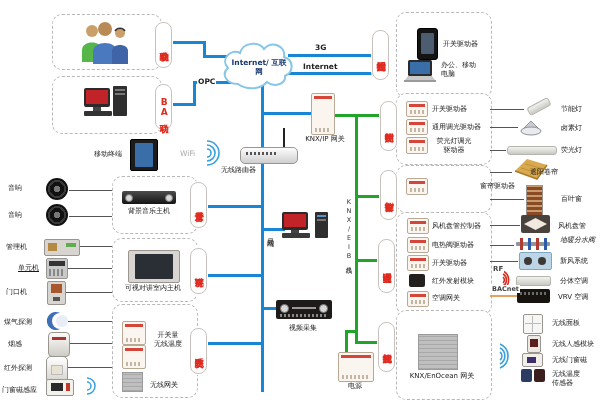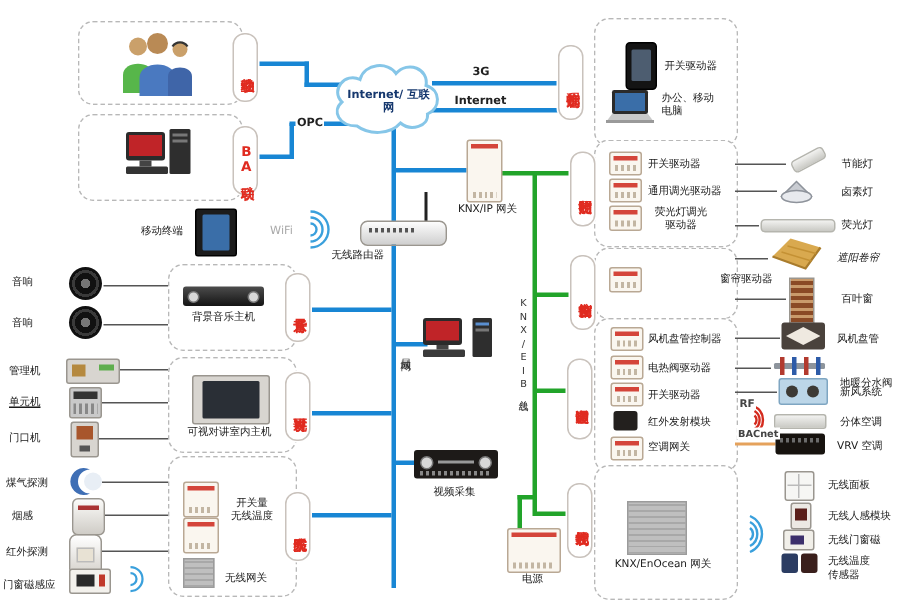--- a/index.html
+++ b/index.html
@@ -149,21 +149,21 @@
   <div class="hl thin" style="left:69px;top:216px;width:43px;height:1px;"></div>
   <div class="dbox" style="left:112px;top:176px;width:84px;height:56px;"></div>
   <div class="tab" style="left:190px;top:182px;height:44px;">背景音乐</div>
   <div class="blackbar" style="left:122px;top:191px;width:54px;height:13px;background:linear-gradient(#4c4c4c,#141414);">
     <div class="knob" style="left:3px;top:3px;width:6px;height:6px;"></div>
       <div class="knob" style="right:3px;top:3px;width:6px;height:6px;"></div>
   </div>
   <div class="lbl cen" style="left:119px;top:207px;width:60px;">背景音乐主机</div>
 
   <div class="lbl" style="left:6px;top:243px;">管理机</div>
-  <div class="lbl" style="left:6px;top:264px;text-decoration:underline;">单元机</div>
+  <div class="lbl" style="left:18px;top:264px;text-decoration:underline;">单元机</div>
   <div class="lbl" style="left:6px;top:288px;">门口机</div>
   <div class="screen-dev" style="left:44px;top:239px;width:34px;height:15px;">
     <div style="position:absolute;left:3px;top:3px;width:9px;height:8px;background:#b5893f;"></div>
     <div style="position:absolute;right:3px;top:3px;width:10px;height:4px;background:#5fae4e;"></div>
   </div>
   <div class="screen-dev" style="left:46px;top:258px;width:20px;height:19px;background:#c9c9c9;">
     <div style="position:absolute;left:2px;top:2px;right:2px;height:5px;background:#333;"></div>
     <div style="position:absolute;left:2px;bottom:2px;right:2px;height:7px;background:repeating-linear-gradient(90deg,#888 0 2px,transparent 2px 4px);"></div>
   </div>
   <div class="screen-dev" style="left:47px;top:281px;width:17px;height:22px;">
@@ -254,21 +254,21 @@
   <div class="tab" style="left:380px;top:170px;height:48px;">窗帘控制</div>
   <div class="dbox" style="left:396px;top:165px;width:94px;height:46px;"></div>
   <div class="din" style="left:406px;top:178px;width:20px;height:15px;"></div>
   <div class="lbl" style="left:432px;top:182px;margin-left:48px;">窗帘驱动器</div>
   <div class="hl thin" style="left:490px;top:172px;width:22px;height:1px;"></div>
   <svg style="left:513px;top:157px;" width="36" height="25" viewBox="0 0 36 25">
     <path d="M2,14 L14,2 L34,8 L24,22 Z" fill="#d9a94f"></path>
     <path d="M2,14 L24,22 L34,8" fill="none" stroke="#a97c2c" stroke-width="1.5"></path>
     <path d="M8,11 L28,17 M12,7 L31,12" stroke="#c49134" stroke-width="1"></path>
   </svg>
-  <div class="lbl" style="left:558px;top:168px;font-style:italic;">遮阳卷帘</div>
+  <div class="lbl" style="left:530px;top:168px;">遮阳卷帘</div>
   <div class="hl thin" style="left:490px;top:199px;width:34px;height:1px;"></div>
   <div class="screen-dev" style="left:526px;top:185px;width:15px;height:29px;border-radius:0;background:repeating-linear-gradient(0deg,#8a4a26 0 3px,#c99a6b 3px 5px);"></div>
   <div class="lbl" style="left:561px;top:195px;">百叶窗</div>
 
   <div class="tab" style="left:378px;top:239px;height:52px;">暖通空调</div>
   <div class="dbox" style="left:396px;top:212px;width:94px;height:101px;"></div>
   <div class="din" style="left:407px;top:218px;width:20px;height:14px;"></div>
   <div class="lbl" style="left:432px;top:222px;">风机盘管控制器</div>
   <div class="din" style="left:407px;top:237px;width:20px;height:14px;"></div>
   <div class="lbl" style="left:432px;top:241px;">电热阀驱动器</div>
@@ -286,21 +286,21 @@
   <div class="lbl" style="left:558px;top:222px;">风机盘管</div>
 
   <div class="hl thin" style="left:490px;top:245px;width:24px;height:1px;"></div>
   <svg style="left:515px;top:237px;" width="36" height="14" viewBox="0 0 36 14">
     <rect x="1" y="5" width="34" height="4" rx="1" fill="#8d949c"></rect>
     <rect x="5" y="1" width="3" height="12" fill="#b23a2e"></rect>
       <rect x="13" y="1" width="3" height="12" fill="#2d5ba8"></rect>
     <rect x="21" y="1" width="3" height="12" fill="#b23a2e"></rect>
       <rect x="29" y="1" width="3" height="12" fill="#2d5ba8"></rect>
   </svg>
-  <div class="lbl" style="left:560px;top:251px;">地暖分水阀</div>
+  <div class="lbl" style="left:560px;top:236px;font-style:italic;">地暖分水阀</div>
 
   <div class="hl thin" style="left:490px;top:261px;width:28px;height:1px;"></div>
   <div class="screen-dev" style="left:519px;top:252px;width:31px;height:16px;background:#bcd6e8;border-color:#7fa6c2;">
     <div style="position:absolute;left:4px;top:4px;width:8px;height:8px;border-radius:50%;background:#3d3a35;"></div>
     <div style="position:absolute;right:5px;top:4px;width:8px;height:8px;border-radius:50%;background:#3d3a35;"></div>
   </div>
   <div class="lbl" style="left:560px;top:257px;">新风系统</div>
 
   <div class="net" style="left:492px;top:265px;font-size:7px;color:#444;">RF</div>
   <svg style="left:500px;top:272px;" width="14" height="16" viewBox="0 0 14 16">

